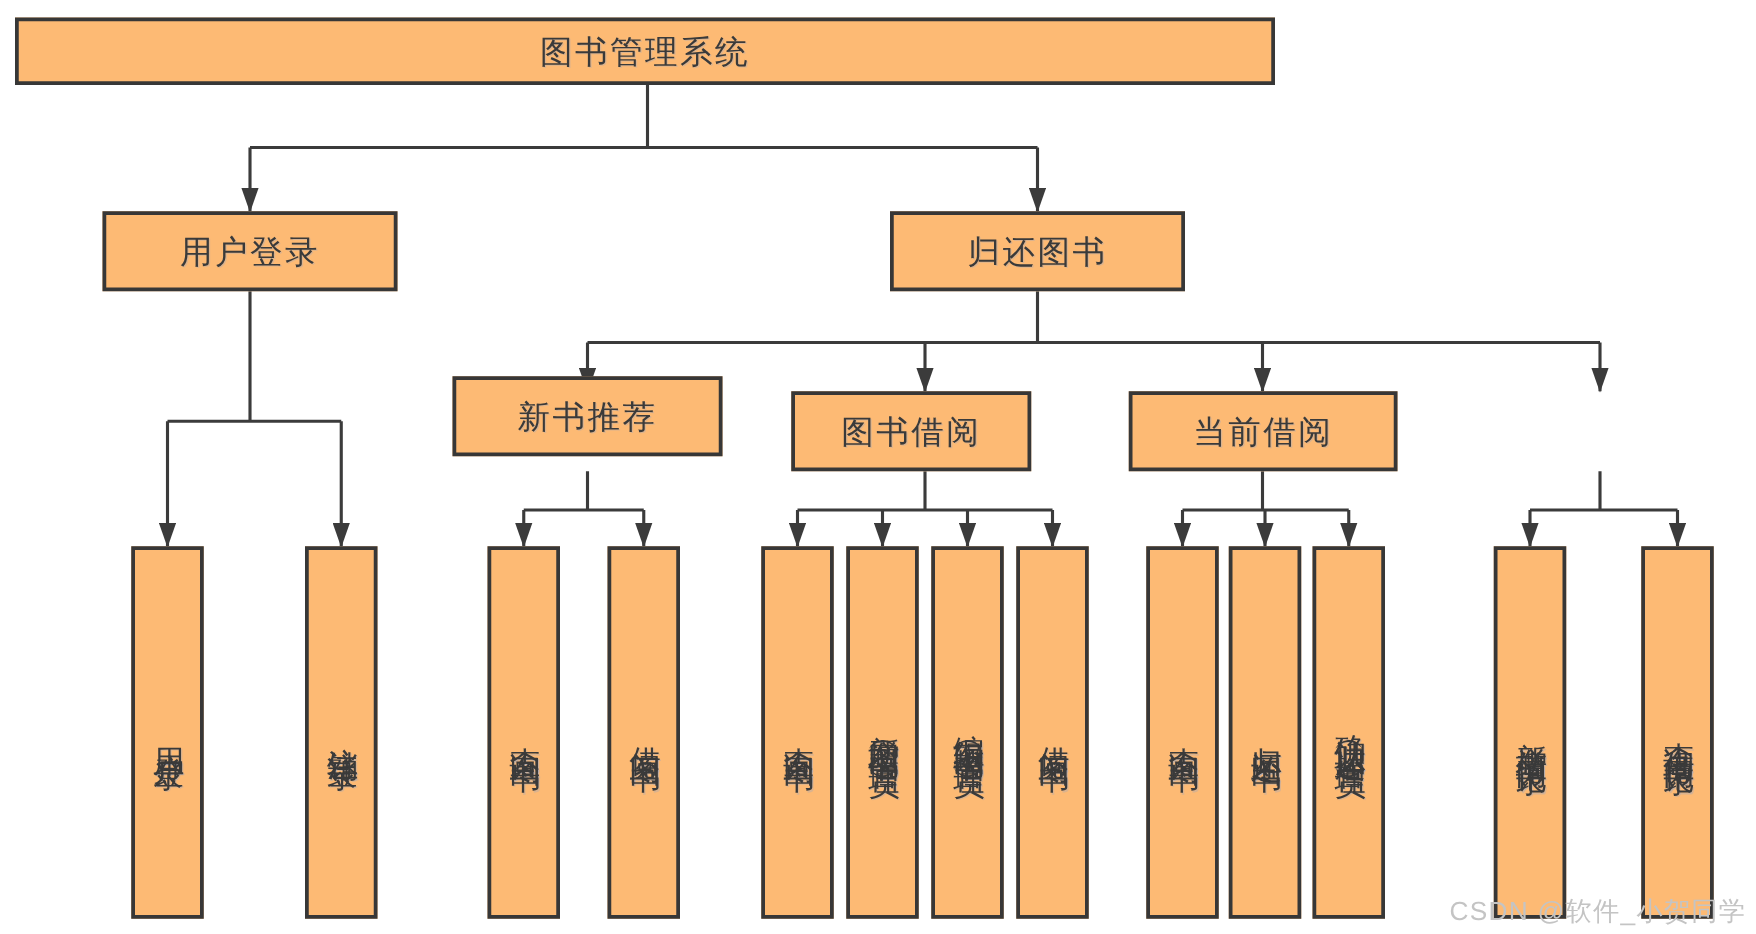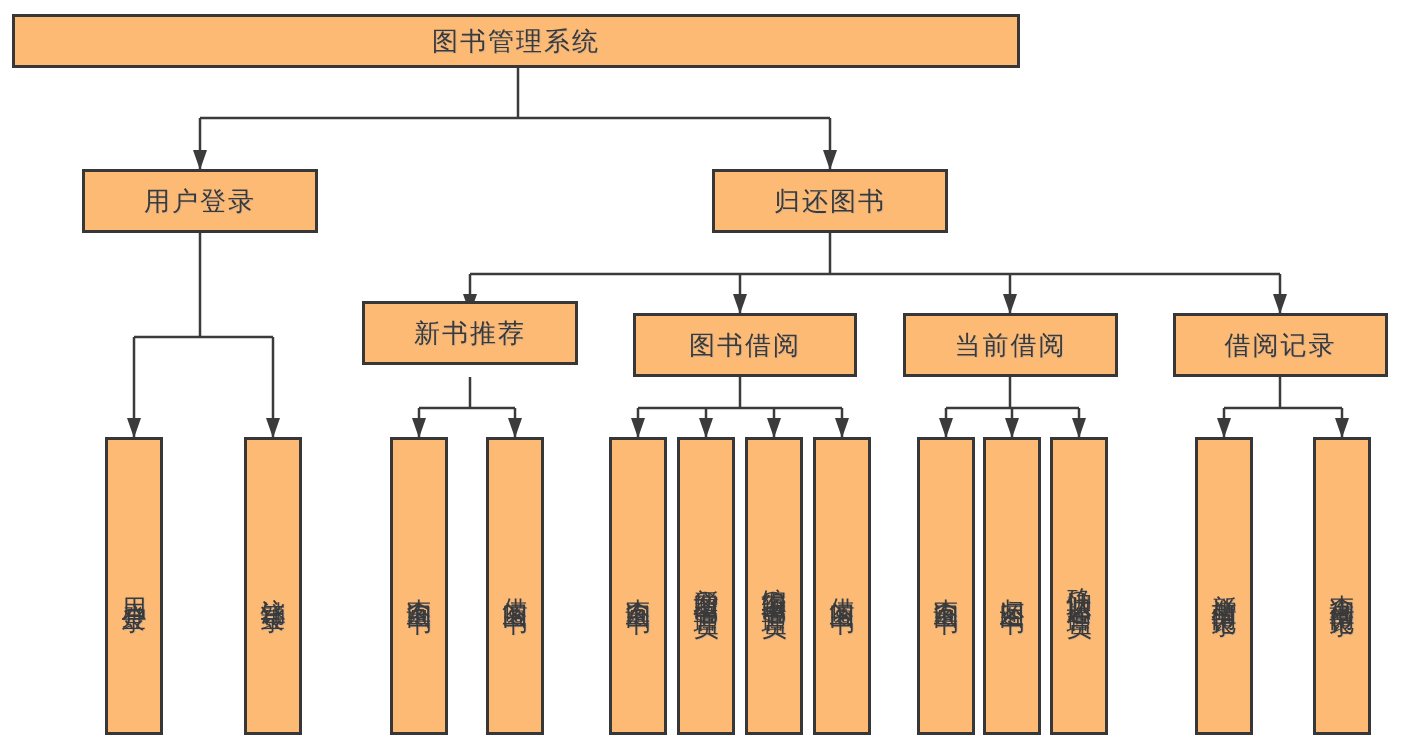--- a/index.html
+++ b/index.html
@@ -108,28 +108,25 @@
   <div class="node hbox" style="left:82px;top:169px;width:236px;height:64px;">
     <span>用户登录</span>
   </div>
   <div class="node hbox" style="left:712px;top:169px;width:236px;height:64px;">
     <span>归还图书</span>
   </div>
 
   <div class="node hbox" style="left:362px;top:301px;width:216px;height:64px;">
     <span>新书推荐</span>
   </div>
-  <div class="node hbox" style="left:633px;top:313px;width:224px;height:64px;">
+  <div class="node hbox" style="left:633px;top:313px;width:192px;height:64px;">
     <span>图书借阅</span>
   </div>
   <div class="node hbox" style="left:903px;top:313px;width:215px;height:64px;">
     <span>当前借阅</span>
-  </div>
-  <div class="node hbox" style="left:1173px;top:313px;width:215px;height:64px;">
-    <span>借阅记录</span>
   </div>
 
   <div class="node vbox" style="left:105px;">
     <span class="vtext">用户登录</span>
   </div>
   <div class="node vbox" style="left:244px;">
     <span class="vtext">注销登录</span>
   </div>
 
   <div class="node vbox" style="left:390px;">
@@ -162,13 +159,14 @@
     <span class="vtext">确认归还（管理员）</span>
   </div>
 
   <div class="node vbox" style="left:1195px;">
     <span class="vtext">新增借阅记录</span>
   </div>
   <div class="node vbox" style="left:1313px;">
     <span class="vtext">查询借阅记录</span>
   </div>
 
+  <div id="watermark">CSDN @软件_小贺同学</div>
 </div>
 
 </body></html>

